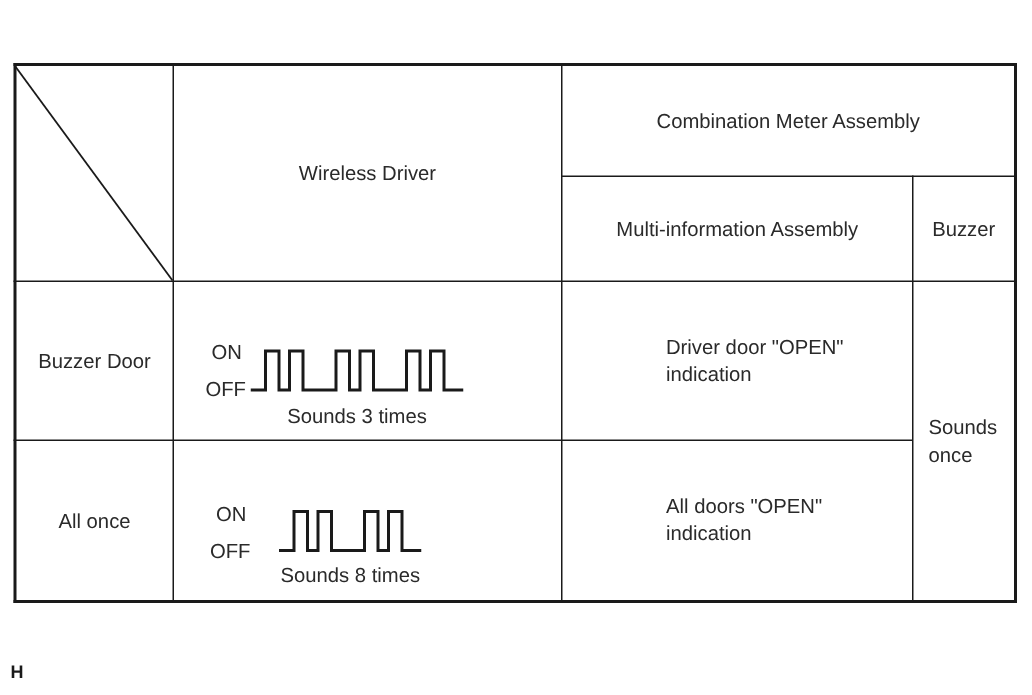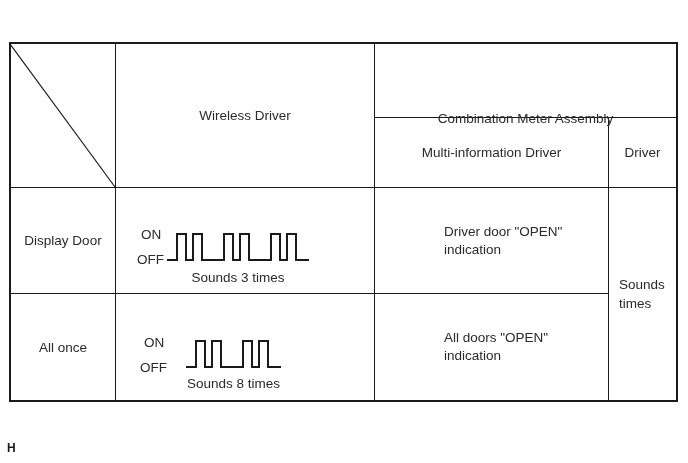--- a/index.html
+++ b/index.html
@@ -30,25 +30,25 @@
 
 <div class="line" style="left:374px;top:117px;width:304px;height:1px;"></div>
 <div class="line" style="left:9px;top:187px;width:669px;height:1px;"></div>
 <div class="line" style="left:9px;top:293px;width:599px;height:1px;"></div>
 
 <svg class="abs" style="left:10px;top:44px;" width="106" height="144" viewBox="0 0 106 144">
   <line x1="0" y1="0" x2="105" y2="143" stroke="#1a1a1a" stroke-width="1.2"></line>
 </svg>
 
 <div class="cell" style="left:116px;top:44px;width:258px;height:143px;">Wireless Driver</div>
-<div class="cell" style="left:375px;top:44px;width:301px;height:73px;margin-top:38px;">Combination Meter Assembly</div>
-<div class="cell" style="left:375px;top:118px;width:233px;height:69px;">Multi-information Driver</div>
-<div class="cell" style="left:609px;top:118px;width:67px;height:69px;">Driver</div>
+<div class="cell" style="left:375px;top:44px;width:301px;height:73px;">Combination Meter Assembly</div>
+<div class="cell" style="left:375px;top:118px;width:233px;height:69px;">Multi-information Assembly</div>
+<div class="cell" style="left:609px;top:118px;width:67px;height:69px;">Buzzer</div>
 
-<div class="cell" style="left:11px;top:188px;width:104px;height:105px;">Display Door</div>
+<div class="cell" style="left:11px;top:188px;width:104px;height:105px;">Buzzer Door</div>
 
 <div class="wf-label" style="left:141px;top:227px;">ON</div>
 <div class="wf-label" style="left:137px;top:252px;">OFF</div>
 <svg class="abs" style="left:167px;top:231px;" width="142" height="32" viewBox="0 0 142 32">
     <polyline points="0,29 10,29 10,3 19,3 19,29 26,29 26,3 35,3 35,29 57,29 57,3 66,3 66,29 73,29 73,3 82,3 82,29 104,29 104,3 113,3 113,29 120,29 120,3 129,3 129,29 142,29" fill="none" stroke="#1a1a1a" stroke-width="2" stroke-linejoin="miter"></polyline>
   </svg>
 <div class="wf-caption" style="left:167px;top:270px;width:142px;">Sounds 3 times</div>
 
 <div class="cell-left" style="left:375px;top:188px;width:233px;height:105px;">
   <div style="margin-left:69px;width:145px;">Driver door "OPEN" indication</div>
@@ -61,16 +61,16 @@
 <svg class="abs" style="left:186px;top:338px;" width="95" height="32" viewBox="0 0 95 32">
     <polyline points="0,29 10,29 10,3 19,3 19,29 26,29 26,3 35,3 35,29 57,29 57,3 66,3 66,29 73,29 73,3 82,3 82,29 95,29" fill="none" stroke="#1a1a1a" stroke-width="2" stroke-linejoin="miter"></polyline>
   </svg>
 <div class="wf-caption" style="left:186px;top:376px;width:95px;">Sounds 8 times</div>
 
 <div class="cell-left" style="left:375px;top:294px;width:233px;height:106px;">
   <div style="margin-left:69px;width:145px;">All doors "OPEN" indication</div>
 </div>
 
 <div class="cell-left" style="left:609px;top:188px;width:67px;height:212px;">
-  <div style="margin-left:10px;width:52px;line-height:19px;">Sounds times</div>
+  <div style="margin-left:10px;width:52px;line-height:19px;">Sounds once</div>
 </div>
 
 <div class="page-marker">H</div>
 
 </body></html>

